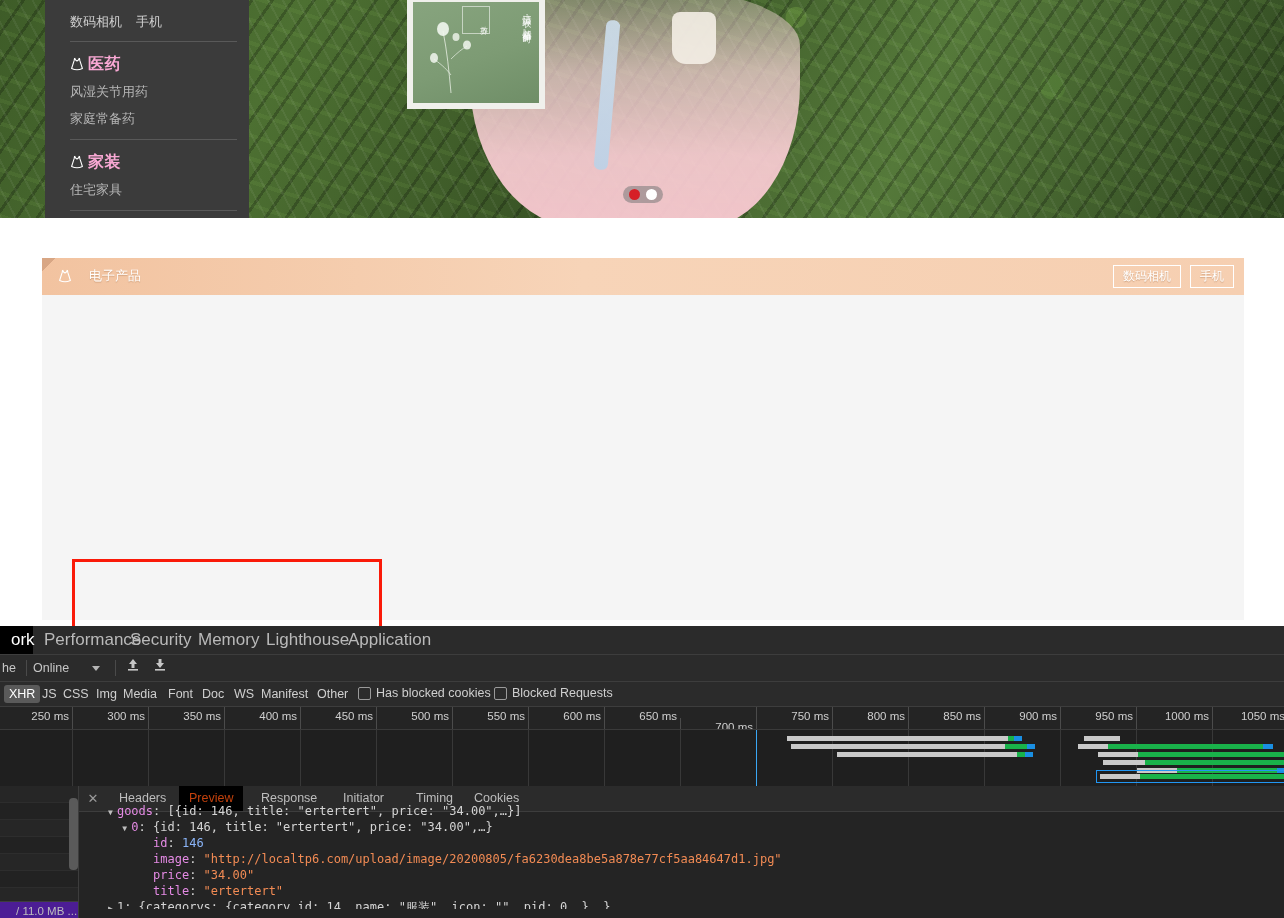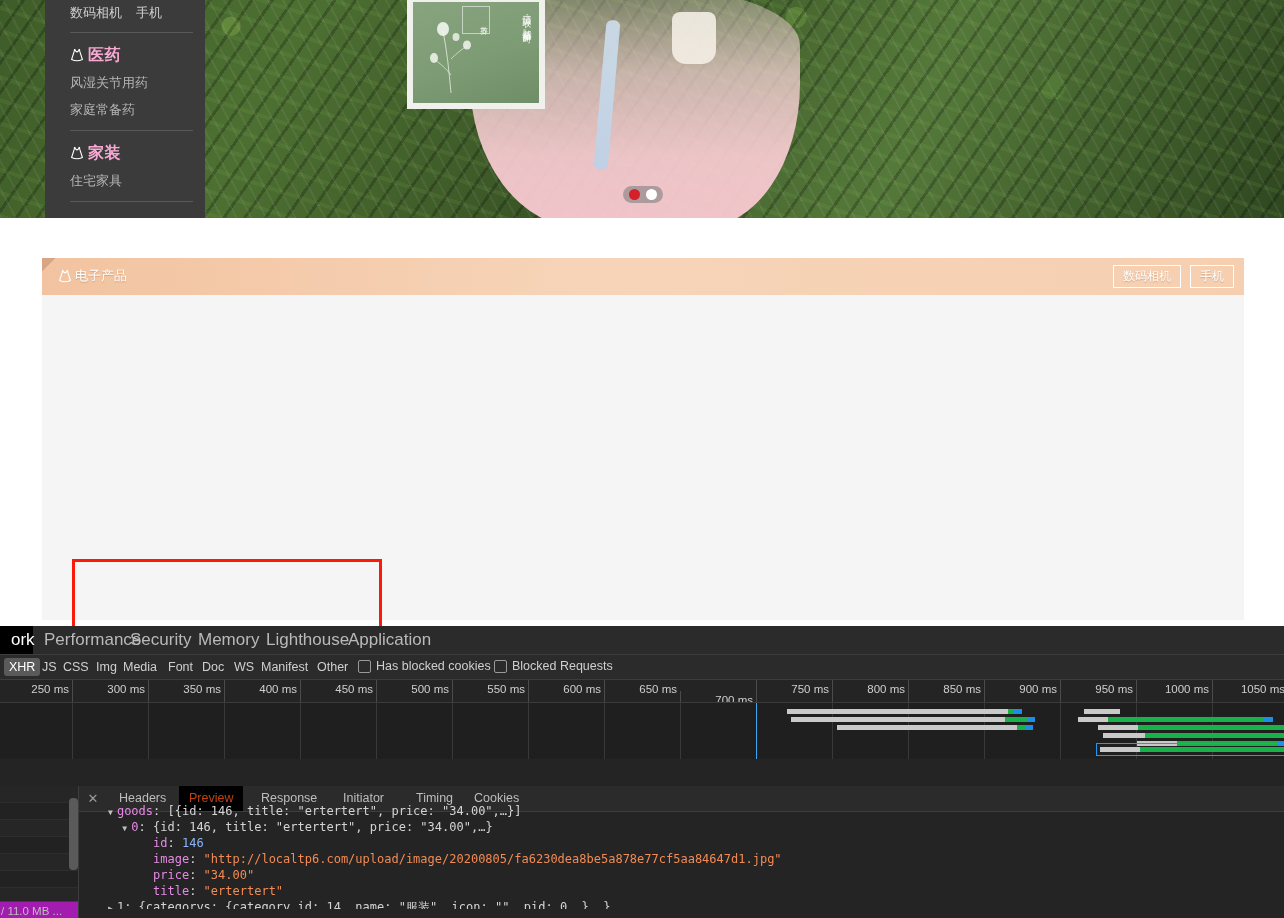--- a/index.html
+++ b/index.html
@@ -62,22 +62,22 @@
   }
   .poster-text{
     position:absolute;right:6px;top:6px;
     writing-mode:vertical-rl;color:rgba(255,255,255,.8);
     font-size:9px;line-height:13px;letter-spacing:1px;
     font-family:"Liberation Serif","DejaVu Serif",serif;
   }
   .poster-flower{position:absolute;left:14px;bottom:10px;width:46px;height:78px;}
 
   .sidebar{
-    position:absolute;left:45px;top:0;width:160px;height:218px;
-    background:#3b3b3b;box-sizing:border-box;padding:0 12px;color:#bdbdbd;
+    position:absolute;left:45px;top:0;width:204px;height:218px;
+    background:#3b3b3b;box-sizing:border-box;padding:9px 12px;color:#bdbdbd;
   }
   .sb-row{font-size:13px;color:#cfcfcf;padding:4px 0 0 13px;white-space:nowrap;}
   .sb-row .gap{display:inline-block;width:14px;}
   .sb-divider{height:1px;background:#595959;margin:10px 0 0 13px;}
   .sb-head{
     display:flex;align-items:center;gap:4px;padding:12px 0 0 13px;
     font-size:16px;color:#f9a8d4;font-weight:bold;letter-spacing:.5px;
   }
   .sb-sub{font-size:13px;color:#b6b6b6;padding:6px 0 0 13px;line-height:21px;}
   .dress-ic{width:14px;height:15px;flex:none;display:block;}
@@ -96,21 +96,21 @@
   .cat-header{
     position:absolute;left:42px;top:40px;width:1202px;height:37px;
     background:linear-gradient(90deg,#f2c3a0 0%,#f7d4b8 45%,#f6cfb1 100%);
     box-sizing:border-box;
   }
   .cat-fold{
     position:absolute;left:42px;top:40px;width:13px;height:13px;
     background:linear-gradient(135deg,#d8a684 0 50%,transparent 50%);
   }
   .cat-title{
-    position:absolute;left:16px;top:9px;display:flex;align-items:center;gap:3px;
+    position:absolute;left:16px;top:9px;display:flex;align-items:center;gap:17px;
     color:#fff;font-size:13px;text-shadow:0 1px 1px rgba(140,90,50,.35);
   }
   .cat-btns{position:absolute;right:10px;top:7px;display:flex;gap:9px;}
   .cat-btn{
     border:1px solid #ffffff;color:#fff;font-size:12px;
     padding:3px 9px;background:transparent;line-height:15px;
     text-shadow:0 1px 1px rgba(150,95,55,.4);white-space:nowrap;
   }
   .cat-body{
     position:absolute;left:42px;top:77px;width:1202px;height:325px;background:#f5f5f5;
@@ -159,22 +159,22 @@
   .wseg{position:absolute;top:0;height:100%;}
   .wrow-sel{position:absolute;height:13px;border:1px solid #2196f3;box-sizing:border-box;}
   .blueline{position:absolute;top:0;width:1px;height:56px;background:#3aa7f5;}
 
   .dt-lower{position:absolute;left:0;top:160px;width:1284px;height:132px;background:#242424;}
   .reqlist{position:absolute;left:0;top:0;width:78px;height:132px;background:#242424;border-right:1px solid #3d3d3d;}
   .reqlist .rrow{height:16px;border-bottom:1px solid #2d2d2d;}
   .reqlist .rrow:nth-child(odd){background:#262626;}
   .reqlist .rrow:nth-child(even){background:#222;}
   .rl-scroll{position:absolute;right:0;top:12px;width:9px;height:72px;background:#5a5a5a;border-radius:4px;}
-  .rl-status{position:absolute;left:0;bottom:0;width:78px;height:17px;background:#a21caf;border-top:1px solid #3d3d3d;
-             font-size:11.5px;color:#bdbdbd;line-height:19px;padding-left:1px;box-sizing:border-box;white-space:nowrap;overflow:hidden;}
+  .rl-status{position:absolute;left:0;bottom:0;width:78px;height:17px;background:#4c1d95;border-top:1px solid #3d3d3d;
+             font-size:11.5px;color:#bdbdbd;line-height:19px;padding-left:16px;box-sizing:border-box;white-space:nowrap;overflow:hidden;}
 
   .detail{position:absolute;left:79px;top:0;width:1205px;height:132px;background:#242424;}
   .detail-tabs{position:relative;height:25px;background:#2b2b2b;border-bottom:1px solid #3d3d3d;}
   .dtab{position:absolute;top:0;height:25px;line-height:25px;font-size:12.5px;color:#bdbdbd;padding:0 10px;white-space:nowrap;}
   .dtab.active{background:#000;color:#c2410c;}
   .closex{position:absolute;left:4px;top:0;width:20px;height:25px;line-height:25px;text-align:center;font-size:13px;color:#9a9a9a;}
 
   .json{
     position:absolute;left:0;top:25px;width:1205px;height:107px;overflow:hidden;
     font-family:"DejaVu Sans Mono","Liberation Mono",monospace;
@@ -273,20 +273,39 @@
 
     <div class="dt-tabs" id="dt-tabs">
         <div class="dt-tab active" style="left: 0px; width: 33px;">ork</div>
         <div class="dt-tab" style="left: 33px; width: 86px;">Performance</div>
         <div class="dt-tab" style="left: 119px; width: 68px;">Security</div>
         <div class="dt-tab" style="left: 187px; width: 68px;">Memory</div>
         <div class="dt-tab" style="left: 255px; width: 82px;">Lighthouse</div>
         <div class="dt-tab" style="left: 337px; width: 84px;">Application</div>
       </div>
 
+    <div class="dt-toolbar">
+      <span class="tb-item" style="left:2px;">he</span>
+      <span class="tb-sep" style="left:26px;"></span>
+      <span class="tb-item" style="left:33px;">Online</span>
+      <span class="tb-item" style="left:92px;"><span class="caret"></span></span>
+      <span class="tb-sep" style="left:115px;"></span>
+      <span class="tb-item" style="left:126px;">
+        <svg width="14" height="16" viewBox="0 0 14 16">
+          <path d="M7 3 L11 8 H8.5 V12 H5.5 V8 H3 Z" fill="#c6c6c6"></path>
+          <rect x="2" y="13" width="10" height="1.6" fill="#c6c6c6"></rect>
+        </svg>
+      </span>
+      <span class="tb-item" style="left:153px;">
+        <svg width="14" height="16" viewBox="0 0 14 16">
+          <path d="M7 12 L3 7 H5.5 V3 H8.5 V7 H11 Z" fill="#c6c6c6"></path>
+          <rect x="2" y="13" width="10" height="1.6" fill="#c6c6c6"></rect>
+        </svg>
+      </span>
+    </div>
 
     <div class="dt-filters" id="dt-filters">
         <span class="fchip sel" style="left: 4px;">XHR</span>
         <span class="fchip" style="left: 37px;">JS</span>
         <span class="fchip" style="left: 58px;">CSS</span>
         <span class="fchip" style="left: 91px;">Img</span>
         <span class="fchip" style="left: 118px;">Media</span>
         <span class="fchip" style="left: 163px;">Font</span>
         <span class="fchip" style="left: 197px;">Doc</span>
         <span class="fchip" style="left: 229px;">WS</span>

